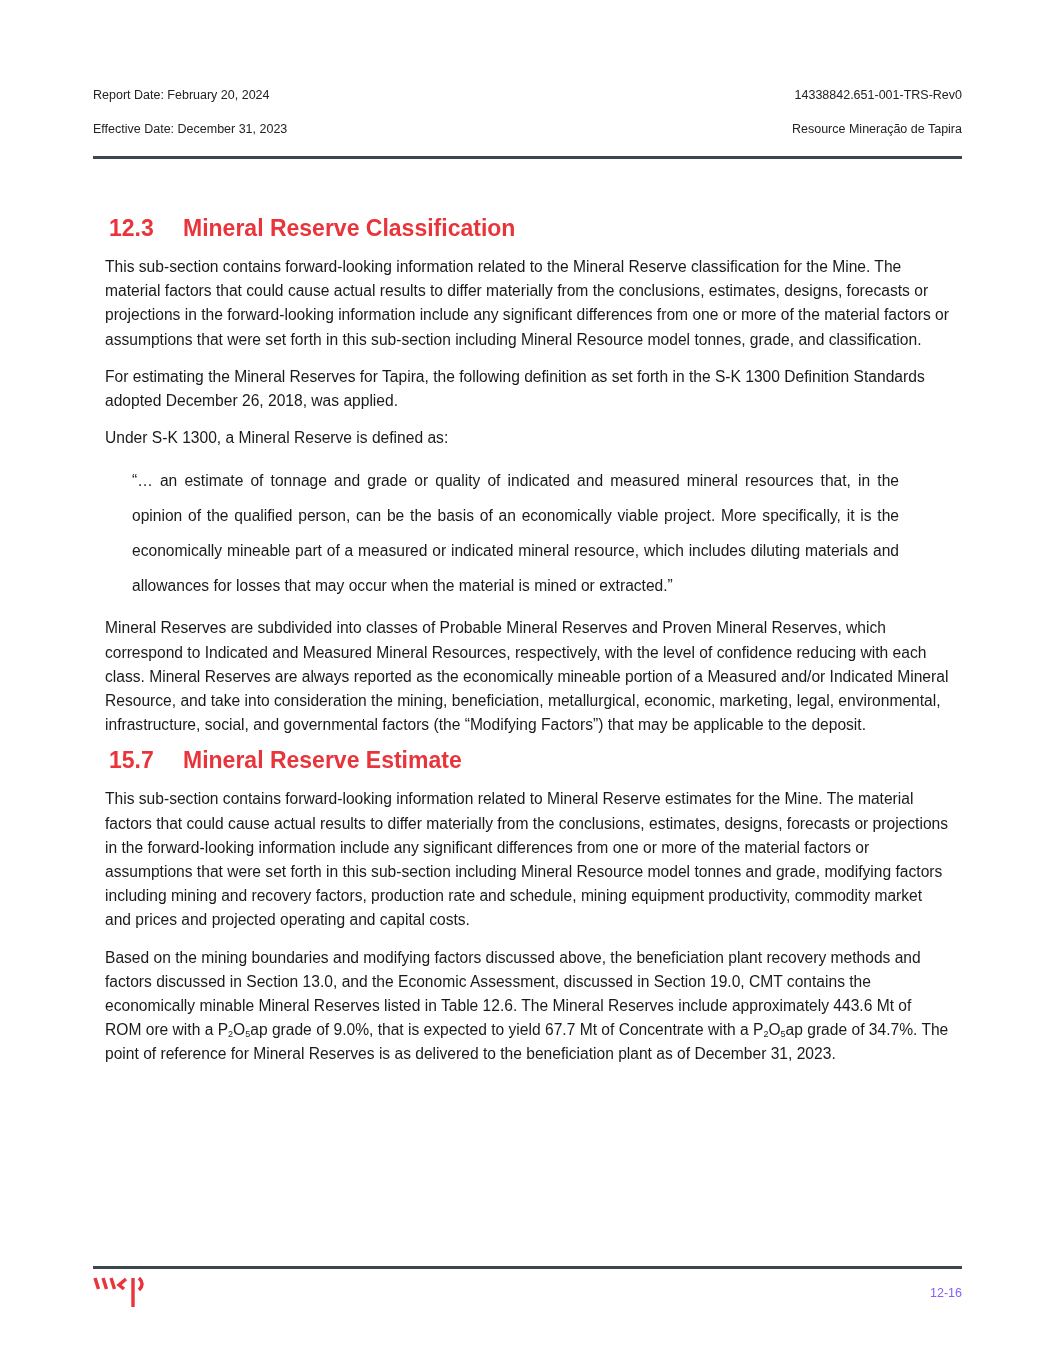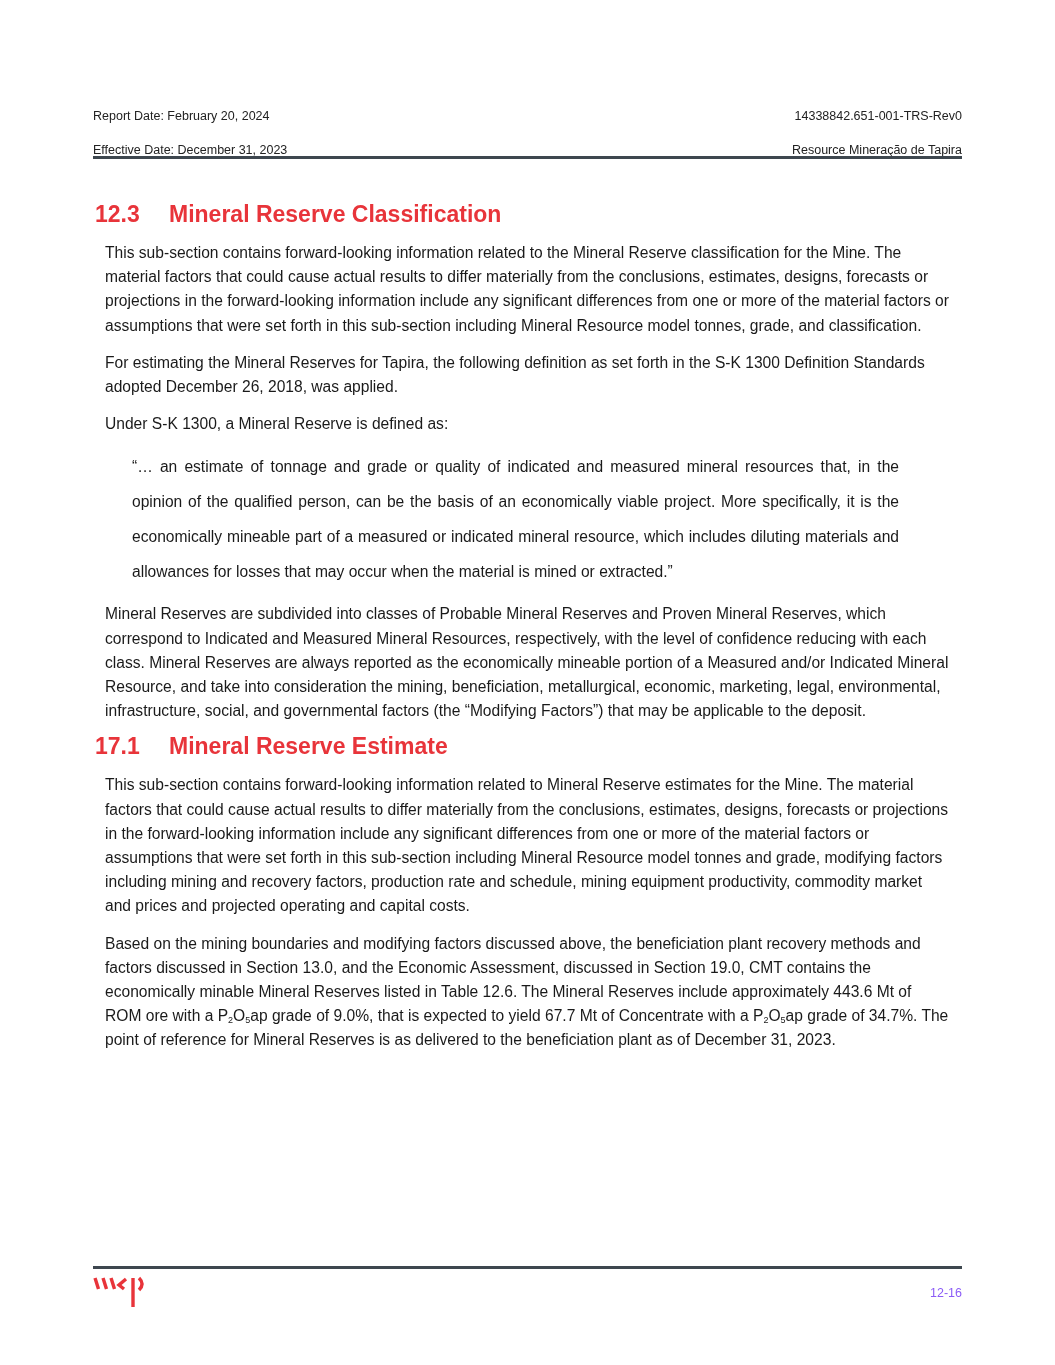--- a/index.html
+++ b/index.html
@@ -1,22 +1,22 @@
 <!DOCTYPE html>
 <html><head>
 <meta charset="utf-8">
 <style>
   html, body { margin: 0; padding: 0; background: #ffffff; }
   body { width: 1055px; height: 1365px; position: relative; overflow: hidden;
          font-family: "Liberation Sans", sans-serif; color: #1a1a1a; }
-  .header { position: absolute; left: 93px; top: 109px; width: 869px; font-size: 12.5px; color: #222; }
+  .header { position: absolute; left: 93px; top: 88px; width: 869px; font-size: 12.5px; color: #222; }
   .hrow { display: flex; justify-content: space-between; height: 34px; }
   .rule-top { position: absolute; left: 93px; top: 156px; width: 869px; height: 3px; background: #3e474f; }
   .content { position: absolute; left: 93px; top: 197px; width: 869px; }
-  h2 { margin: 2px; font-size: 23px; font-weight: bold; color: #e8343a; line-height: 30px; }
+  h2 { margin: 16px; font-size: 23px; font-weight: bold; color: #e8343a; line-height: 30px; }
   h2 .num { display: inline-block; width: 74px; }
   p { margin: 12px; font-size: 15.6px; line-height: 24.2px; }
   .sp-after { margin-bottom: 13px; }
   .quote { margin: 0 63px 0 39px; text-align: justify; font-size: 15.6px; line-height: 35px; margin-bottom: 13px; }
   .h-sec1 { margin-bottom: 4px; }
   .h-sec2 { margin-bottom: 4px; margin-top: 0px; }
   sub { font-size: 9px; vertical-align: -2px; line-height: 0; }
   .rule-bot { position: absolute; left: 93px; top: 1266px; width: 869px; height: 3px; background: #3e474f; }
   .logo { position: absolute; left: 93px; top: 1275px; width: 64px; height: 34px; }
   .pageno { position: absolute; right: 93px; top: 1286px; font-size: 12.5px; color: #8b5cf6; }
@@ -40,21 +40,21 @@
   <h2 class="h-sec1">
     <span class="num">12.3</span><span>Mineral Reserve Classification</span>
   </h2>
   <p class="sp-after">This sub-section contains forward-looking information related to the Mineral Reserve classification for the Mine. The material factors that could cause actual results to differ materially from the conclusions, estimates, designs, forecasts or projections in the forward-looking information include any significant differences from one or more of the material factors or assumptions that were set forth in this sub-section including Mineral Resource model tonnes, grade, and classification.</p>
   <p class="sp-after">For estimating the Mineral Reserves for Tapira, the following definition as set forth in the S-K 1300 Definition Standards adopted December 26, 2018, was applied.</p>
   <p class="sp-after">Under S-K 1300, a Mineral Reserve is defined as:</p>
   <p class="quote">“… an estimate of tonnage and grade or quality of indicated and measured mineral resources that, in the opinion of the qualified person, can be the basis of an economically viable project. More specifically, it is the economically mineable part of a measured or indicated mineral resource, which includes diluting materials and allowances for losses that may occur when the material is mined or extracted.”</p>
   <p class="sp-after" style="margin-bottom:8px">Mineral Reserves are subdivided into classes of Probable Mineral Reserves and Proven Mineral Reserves, which correspond to Indicated and Measured Mineral Resources, respectively, with the level of confidence reducing with each class. Mineral Reserves are always reported as the economically mineable portion of a Measured and/or Indicated Mineral Resource, and take into consideration the mining, beneficiation, metallurgical, economic, marketing, legal, environmental, infrastructure, social, and governmental factors (the “Modifying Factors”) that may be applicable to the deposit.</p>
 
   <h2 class="h-sec2">
-    <span class="num">17.1</span><span>Mineral Reserve Estimate</span>
+    <span class="num">15.7</span><span>Mineral Reserve Estimate</span>
   </h2>
   <p class="sp-after">This sub-section contains forward-looking information related to Mineral Reserve estimates for the Mine. The material factors that could cause actual results to differ materially from the conclusions, estimates, designs, forecasts or projections in the forward-looking information include any significant differences from one or more of the material factors or assumptions that were set forth in this sub-section including Mineral Resource model tonnes and grade, modifying factors including mining and recovery factors, production rate and schedule, mining equipment productivity, commodity market and prices and projected operating and capital costs.</p>
   <p><span>Based on the mining boundaries and modifying factors discussed above, the beneficiation plant recovery methods and factors discussed in Section 13.0, and the Economic Assessment, discussed in Section 19.0, CMT contains the economically minable Mineral Reserves listed in Table 12.6. The Mineral Reserves include approximately 443.6 Mt of ROM ore with a P</span><sub>2</sub><span>O</span><sub>5</sub><span>ap grade of 9.0%, that is expected to yield 67.7 Mt of Concentrate with a P</span><sub>2</sub><span>O</span><sub>5</sub><span>ap grade of 34.7%. The point of reference for Mineral Reserves is as delivered to the beneficiation plant as of December 31, 2023.</span></p>
 </div>
 
 <div class="rule-bot"></div>
 <div class="logo">
   <svg width="64" height="34" viewBox="0 0 64 34" xmlns="http://www.w3.org/2000/svg">
     <g stroke="#e8343a" stroke-width="3.4" stroke-linecap="butt" fill="none">
       <line x1="2" y1="3" x2="5.5" y2="14"></line>

